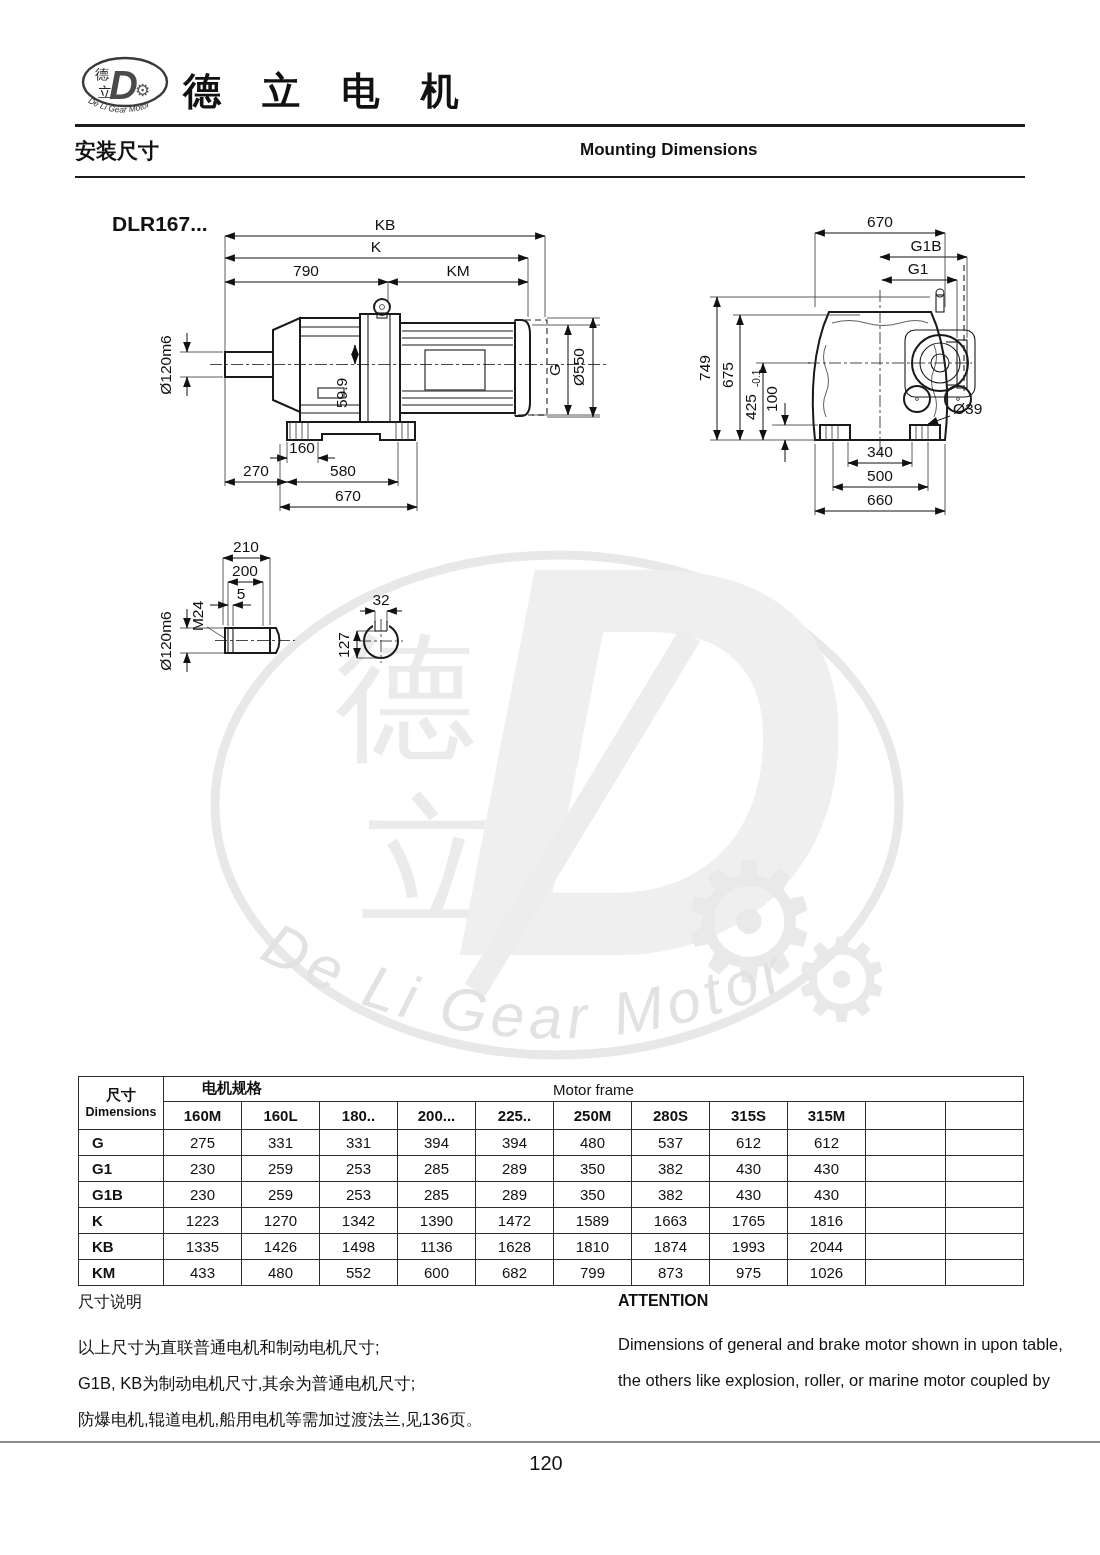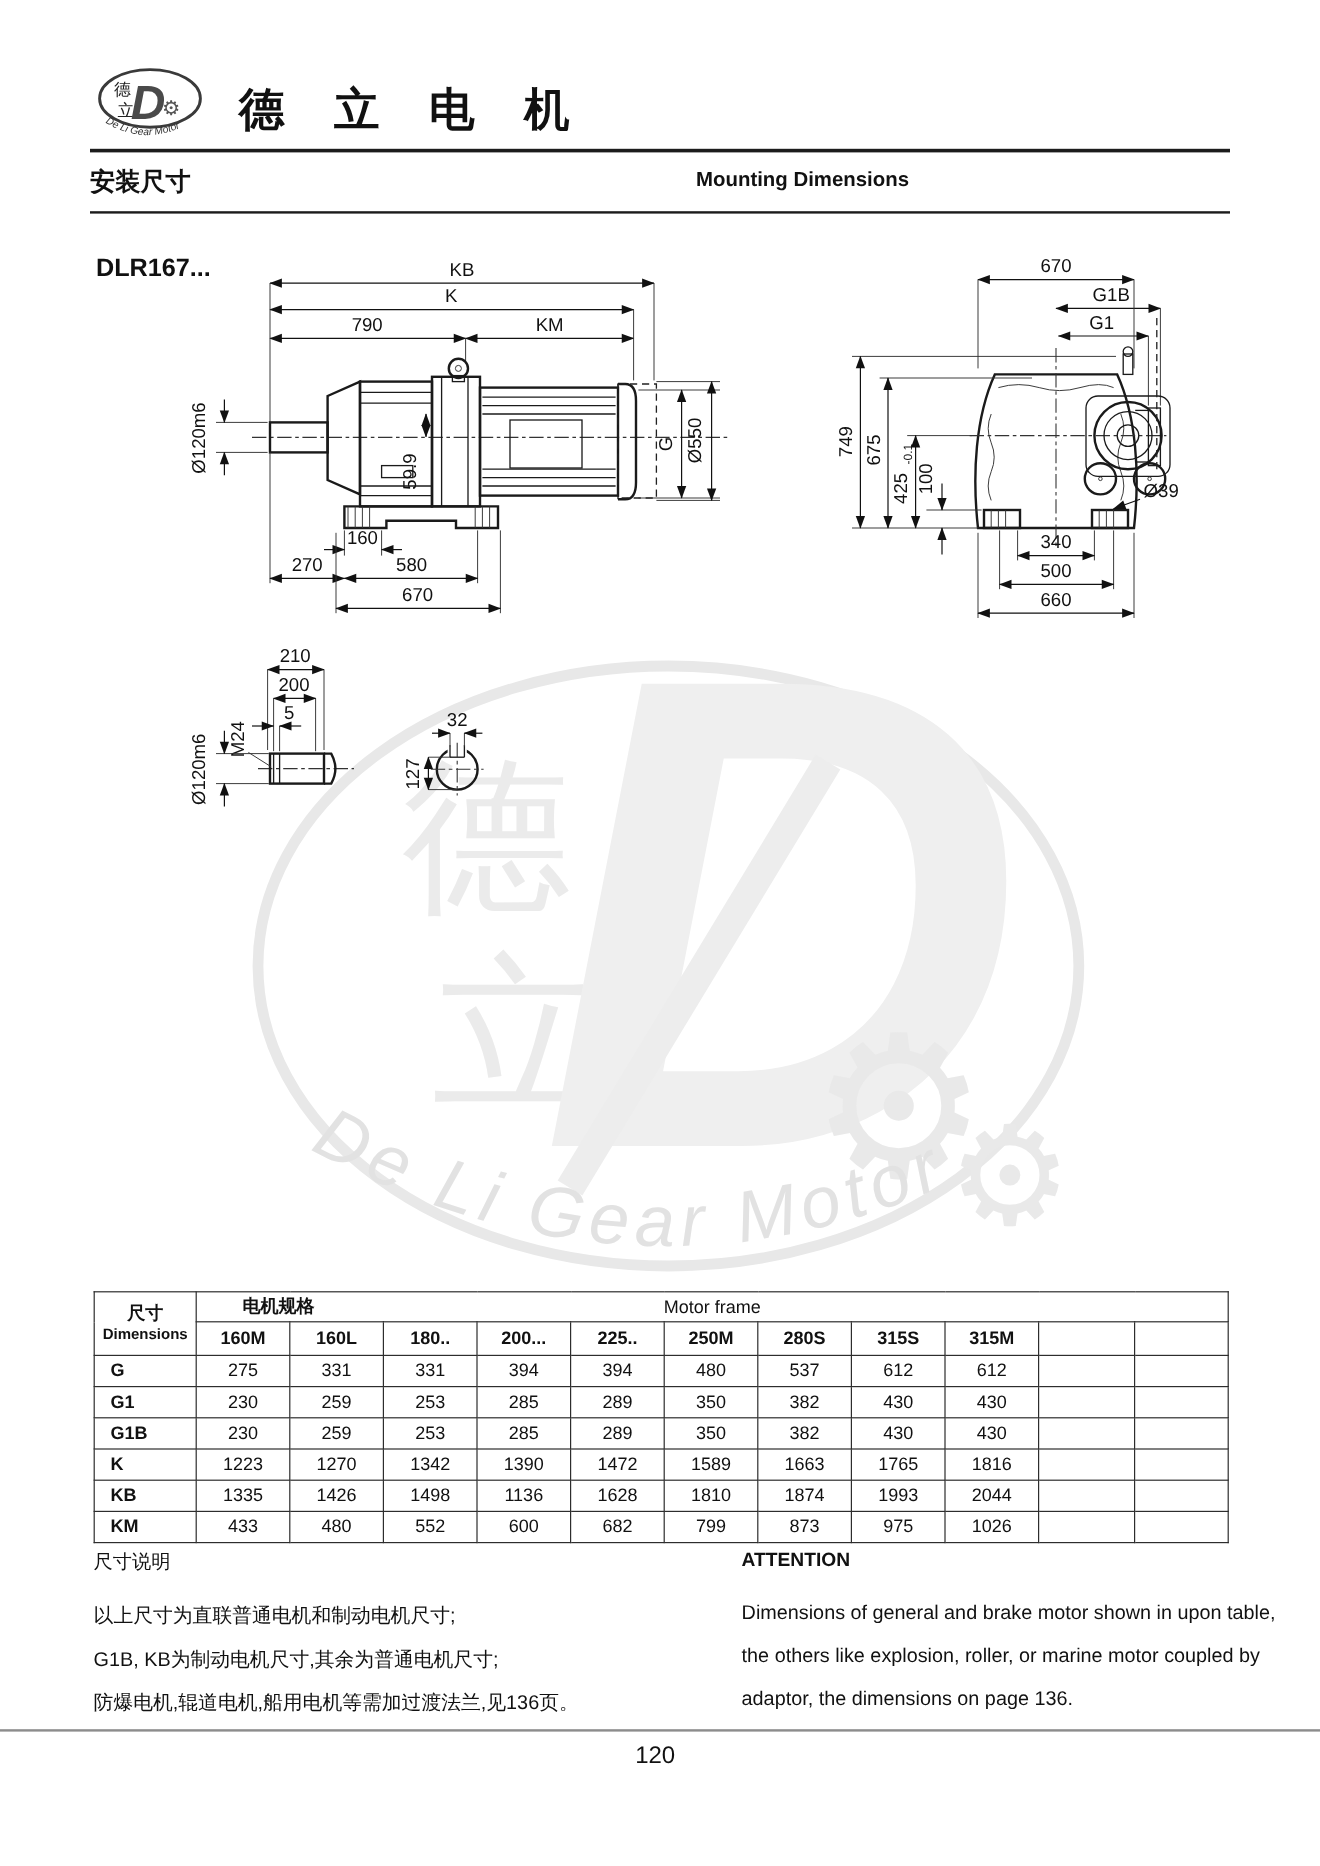--- a/index.html
+++ b/index.html
@@ -3,21 +3,21 @@
 <meta charset="utf-8">
 <style>
   html,body{margin:0;padding:0;background:#fff;}
   .page{position:relative;width:1100px;height:1555px;background:#ffffff;overflow:hidden;
         font-family:"Liberation Sans",sans-serif;color:#111;}
   .abs{position:absolute;}
   .rule{position:absolute;background:#1c1c1c;}
   .brand{font-family:"DejaVu Serif",serif;font-weight:bold;font-size:38px;letter-spacing:14px;color:#111;}
   .title-cn{font-size:21px;font-weight:bold;}
   .title-en{font-size:17px;font-weight:bold;}
-  .model{font-size:21px;font-weight:bold;}
+  .model{font-size:21px;font-weight:bold;margin-left:32px;}
   
   svg text{font-family:"Liberation Sans",sans-serif;}
   .ol{fill:none;stroke:#1a1a1a;stroke-width:2px;}
   .ln{fill:none;stroke:#1a1a1a;stroke-width:1.1px;}
   .thin{fill:none;stroke:#333;stroke-width:0.8px;}
   .dim{fill:none;stroke:#111;stroke-width:1px;}
   .cl{fill:none;stroke:#333;stroke-width:0.9px;stroke-dasharray:12 3 3 3;}
   .dash{fill:none;stroke:#222;stroke-width:1.1px;stroke-dasharray:6 4;}
   .lbl{font-size:15.5px;fill:#111;}
   .lbl-s{font-size:10px;fill:#111;}
@@ -70,21 +70,21 @@
     <ellipse cx="52" cy="30" rx="42" ry="24" fill="none" stroke="#3a3a3a" stroke-width="2.4"></ellipse>
     <text x="22" y="27" font-size="14" fill="#222">德</text>
     <text x="25" y="45" font-size="14" fill="#222">立</text>
     <text x="36" y="47" font-size="40" font-weight="bold" font-style="italic" font-family="DejaVu Serif,serif" fill="#4a4a4a">D</text>
     <text x="62" y="44" font-size="17" fill="#555">⚙</text>
     <text font-size="8.5" font-style="italic" fill="#333">
       <textPath href="#logoarc" startOffset="2">De Li Gear Motor</textPath>
     </text>
   </svg>
 
-  <div class="abs brand" style="left:183px;top:66px;margin-left:16px;">德 立 电 机</div>
+  <div class="abs brand" style="left:183px;top:66px;">德 立 电 机</div>
 
   <div class="rule" style="left:75px;top:124px;width:950px;height:2.5px;"></div>
   <div class="abs title-cn" style="left:75px;top:137px;">安装尺寸</div>
   <div class="abs title-en" style="left:580px;top:140px;">Mounting Dimensions</div>
   <div class="rule" style="left:75px;top:176px;width:950px;height:1.5px;"></div>
 
   <div class="abs model" style="left:80px;top:212px;">DLR167...</div>
 
   <svg class="abs" style="left:60px;top:195px;" width="980" height="530" viewBox="0 0 980 530">
     <defs>
@@ -445,19 +445,18 @@
   <div class="abs" style="left:78px;top:1292px;width:470px;">
     <div class="note-title" style="margin-bottom:16px;">尺寸说明</div>
     <div class="note-line">以上尺寸为直联普通电机和制动电机尺寸;</div>
     <div class="note-line">G1B, KB为制动电机尺寸,其余为普通电机尺寸;</div>
     <div class="note-line">防爆电机,辊道电机,船用电机等需加过渡法兰,见136页。</div>
   </div>
   <div class="abs" style="left:618px;top:1292px;width:420px;">
     <div class="note-title-en" style="margin-bottom:16px;">ATTENTION</div>
     <div class="note-line">Dimensions of general and brake motor shown in upon table,</div>
     <div class="note-line">the others like explosion, roller, or marine motor coupled by</div>
-    <div class="note-line">adaptor, the dimensions on page 136.</div>
   </div>
 
   <div class="footer-line"></div>
   <div class="pagenum">120</div>
 
 </div>
 
 </body></html>

